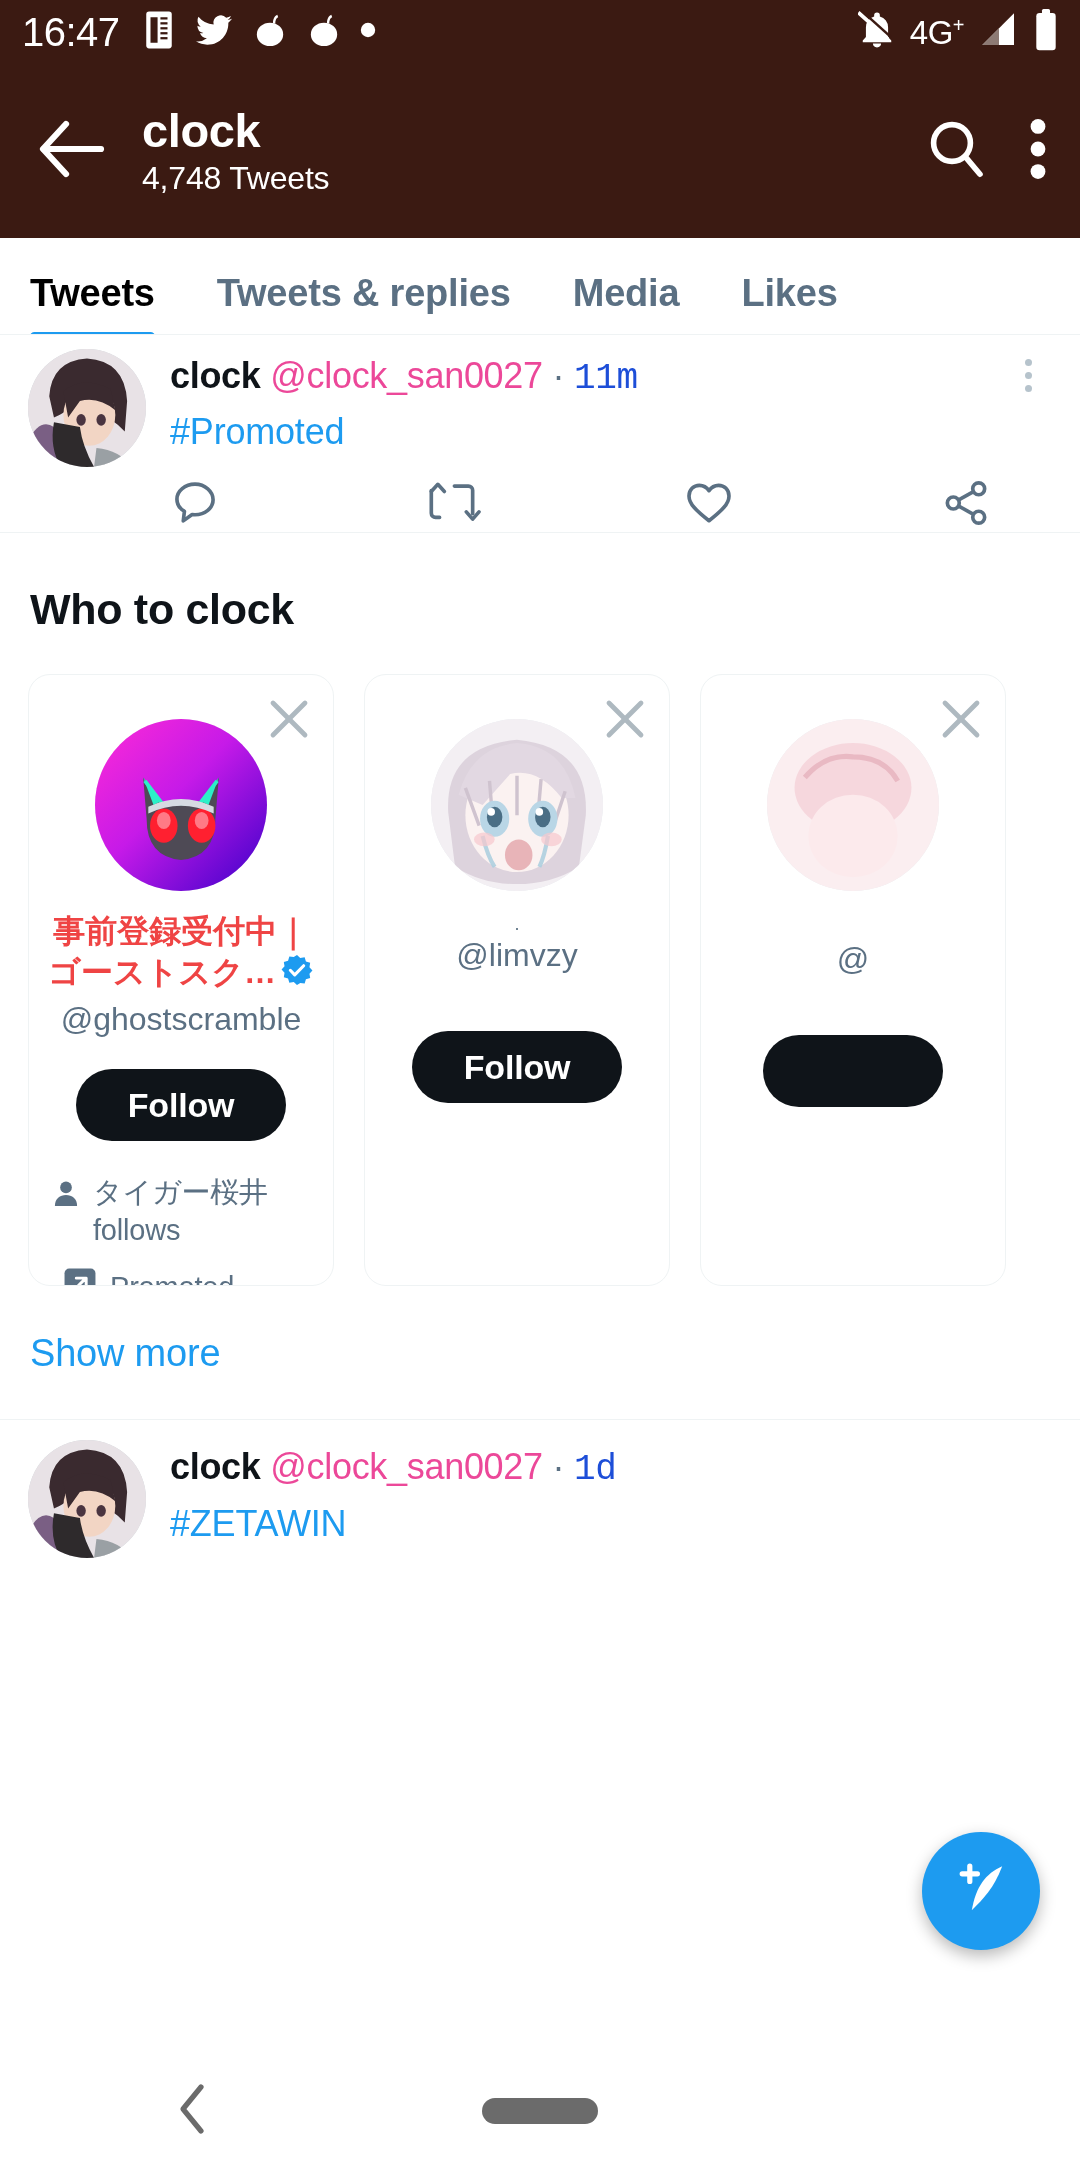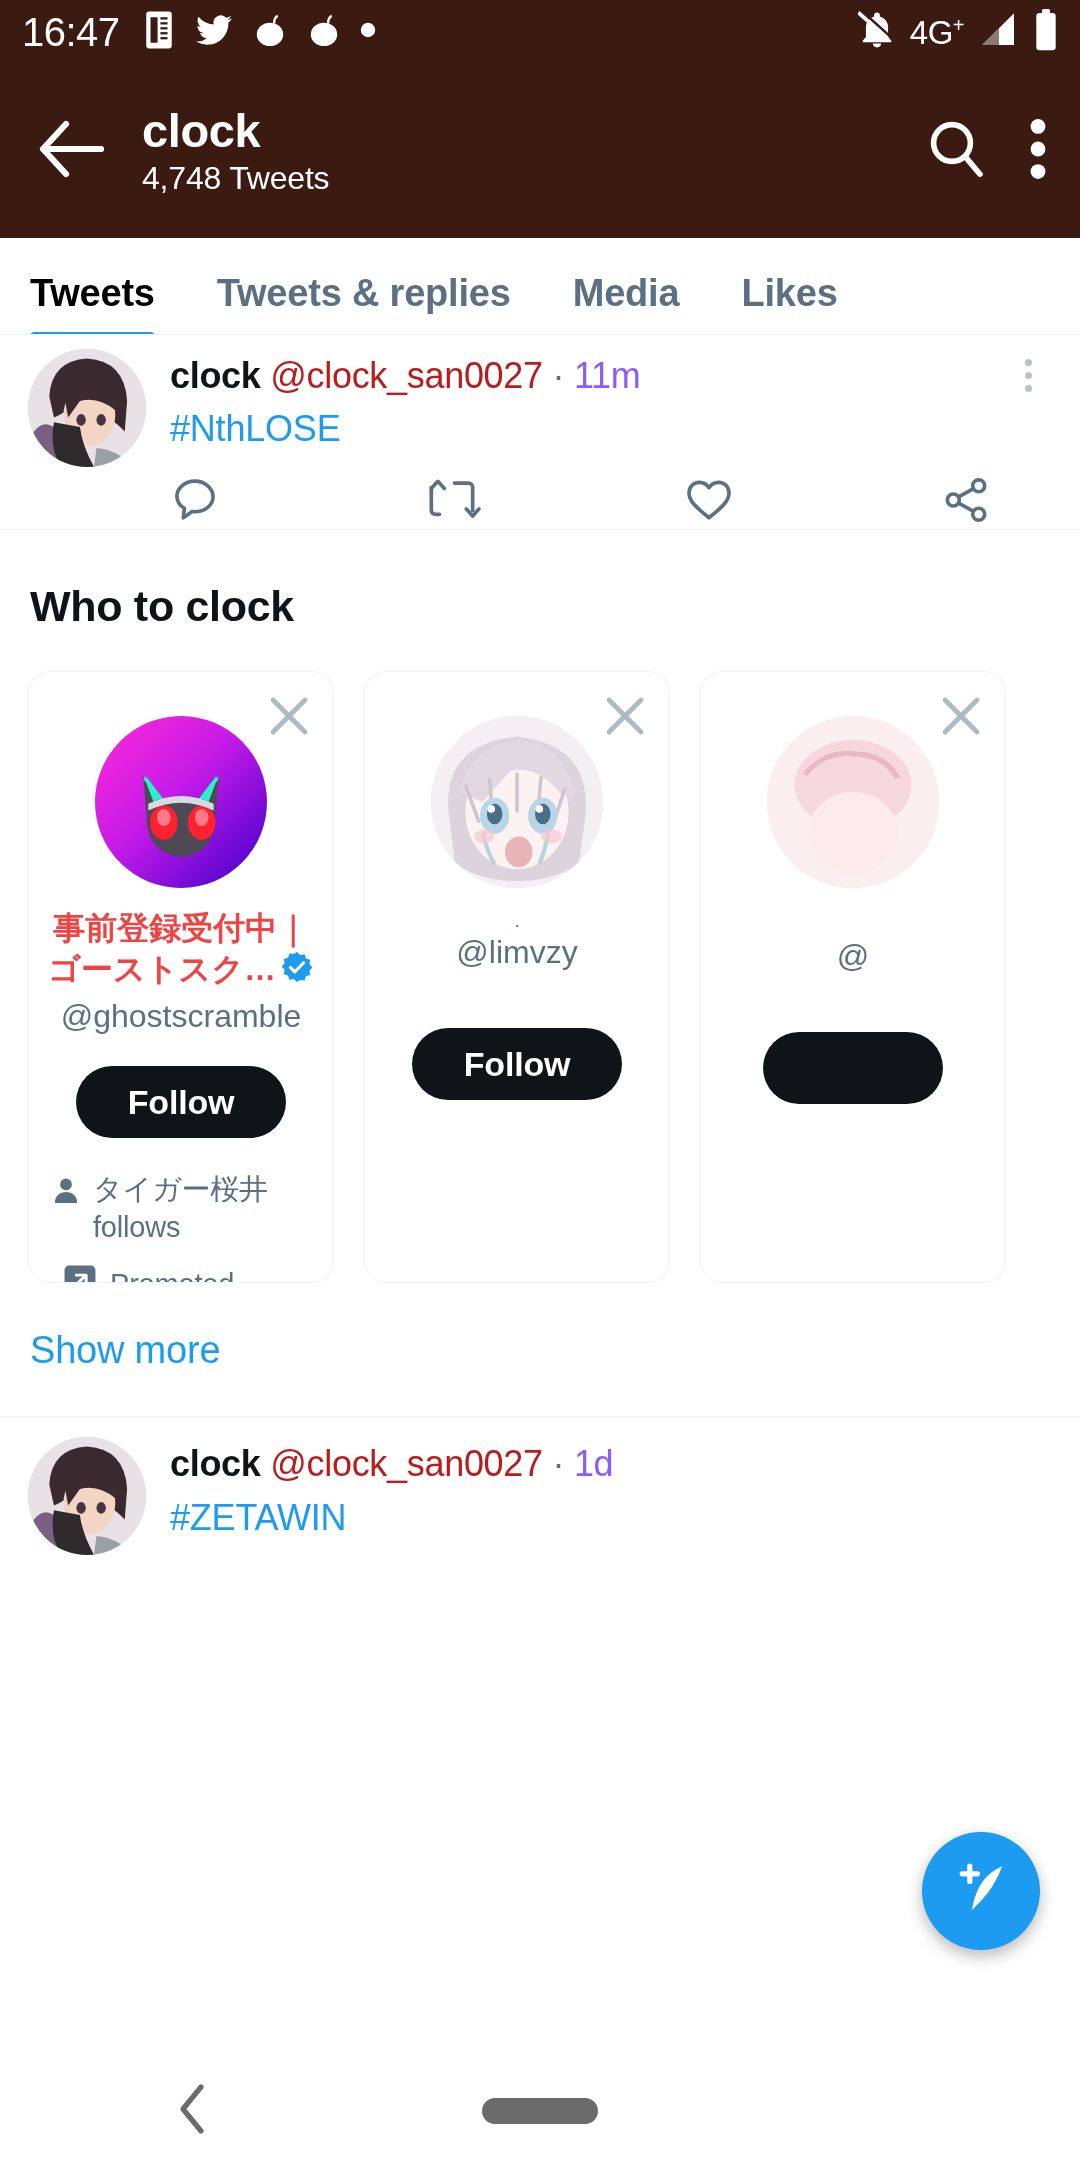--- a/index.html
+++ b/index.html
@@ -155,23 +155,23 @@
     padding-top: 6px;
     min-width: 0;
   }
   .tweet-head {
     font-size: 36px;
     line-height: 1.18;
     white-space: nowrap;
     letter-spacing: -0.3px;
   }
   .t-name { font-weight: 700; color: #0f1419; }
-  .t-handle { color: #b91c1c; font-weight: 400; }
+  .t-handle { color: #ec4899; font-weight: 400; }
   .t-dot { color: #5b7083; }
-  .t-time { color: #8b5cf6; }
+  .t-time { color: #1d4ed8; font-family: Liberation Mono, monospace; }
   .tweet-text {
     font-size: 36px;
     line-height: 1.3;
     color: #1d9bf0;
     margin-top: 9px;
     letter-spacing: -0.2px;
   }
   .tweet-actions {
     display: flex;
     align-items: center;
@@ -492,21 +492,21 @@
       <path d="M58 84 Q78 86 88 100 L56 100 Z" fill="#9aa0a4"></path>
     </svg>
   </div>
   <div class="tweet-body">
     <div class="tweet-head">
       <span class="t-name">clock</span>
       <span class="t-handle">@clock_san0027</span>
       <span class="t-dot">·</span>
       <span class="t-time">11m</span>
     </div>
-    <div class="tweet-text">#NthLOSE</div>
+    <div class="tweet-text">#Promoted</div>
     <div class="tweet-actions">
       <div class="tw-action">
         <span>
           <svg width="50" height="50" viewBox="0 0 26 26">
               <path d="M13 3.2c-5.2 0-9.4 3.5-9.4 7.8 0 2.6 1.5 4.9 3.9 6.3l-.6 5 4.6-3.3c.5.06 1 .09 1.5.09 5.2 0 9.4-3.5 9.4-7.8S18.2 3.2 13 3.2z" fill="none" stroke="#5b7083" stroke-width="1.9" stroke-linejoin="round"></path>
             </svg>
         </span>
       </div>
       <div class="tw-action">
         <span>

